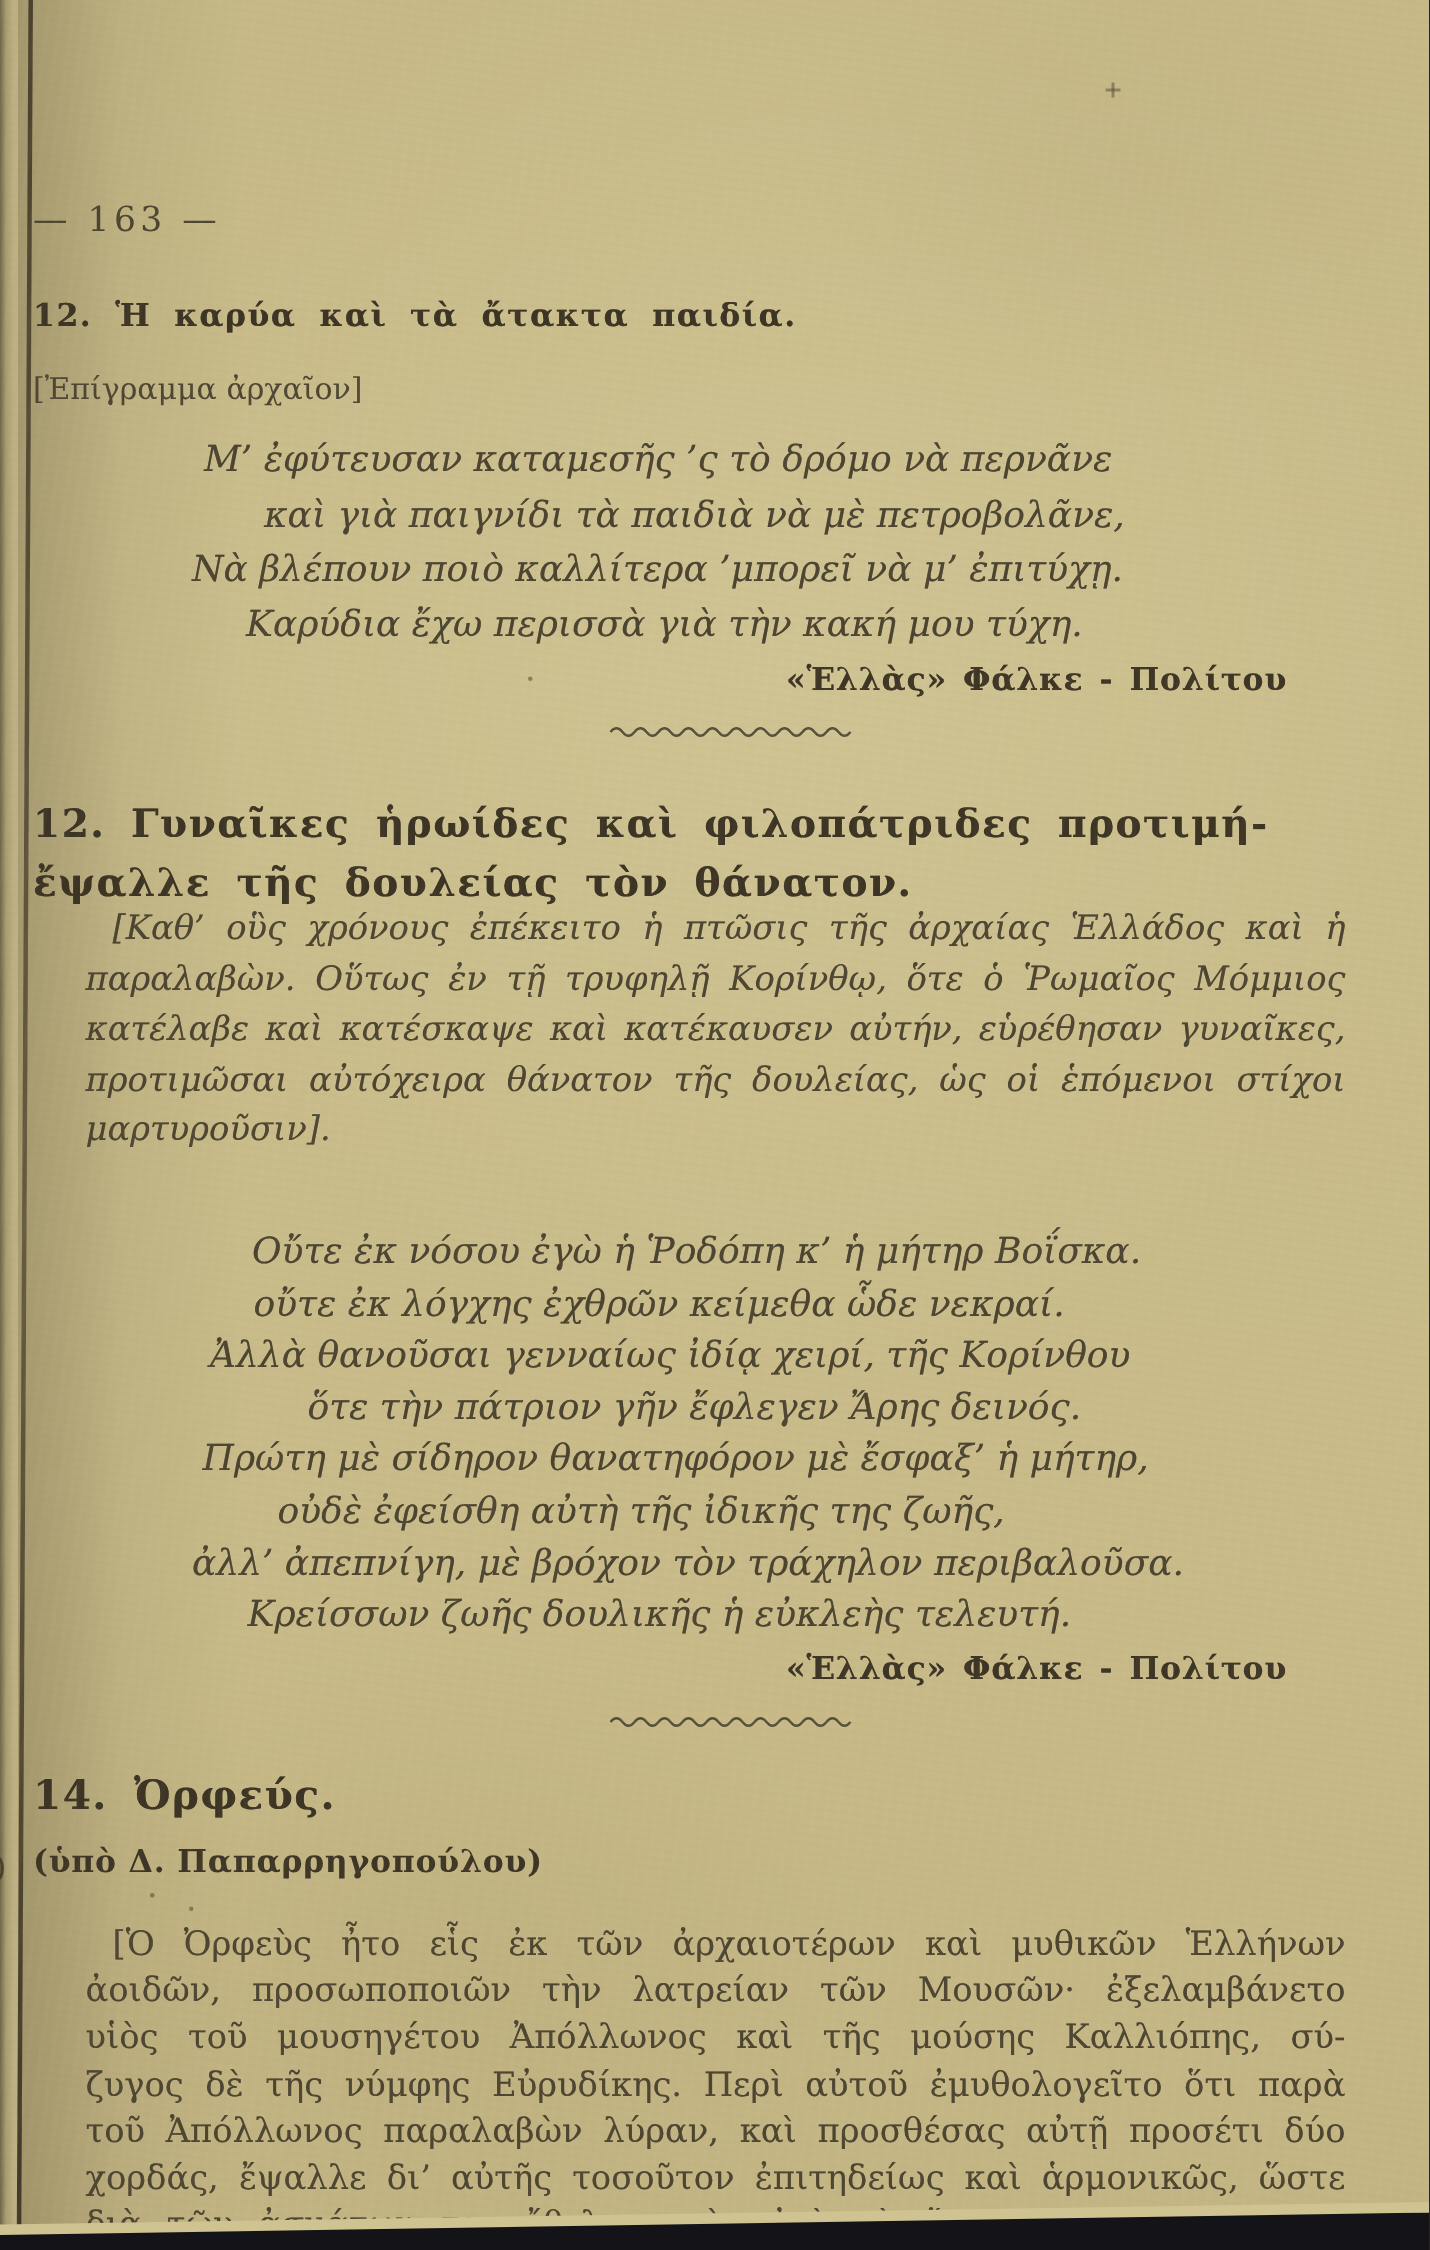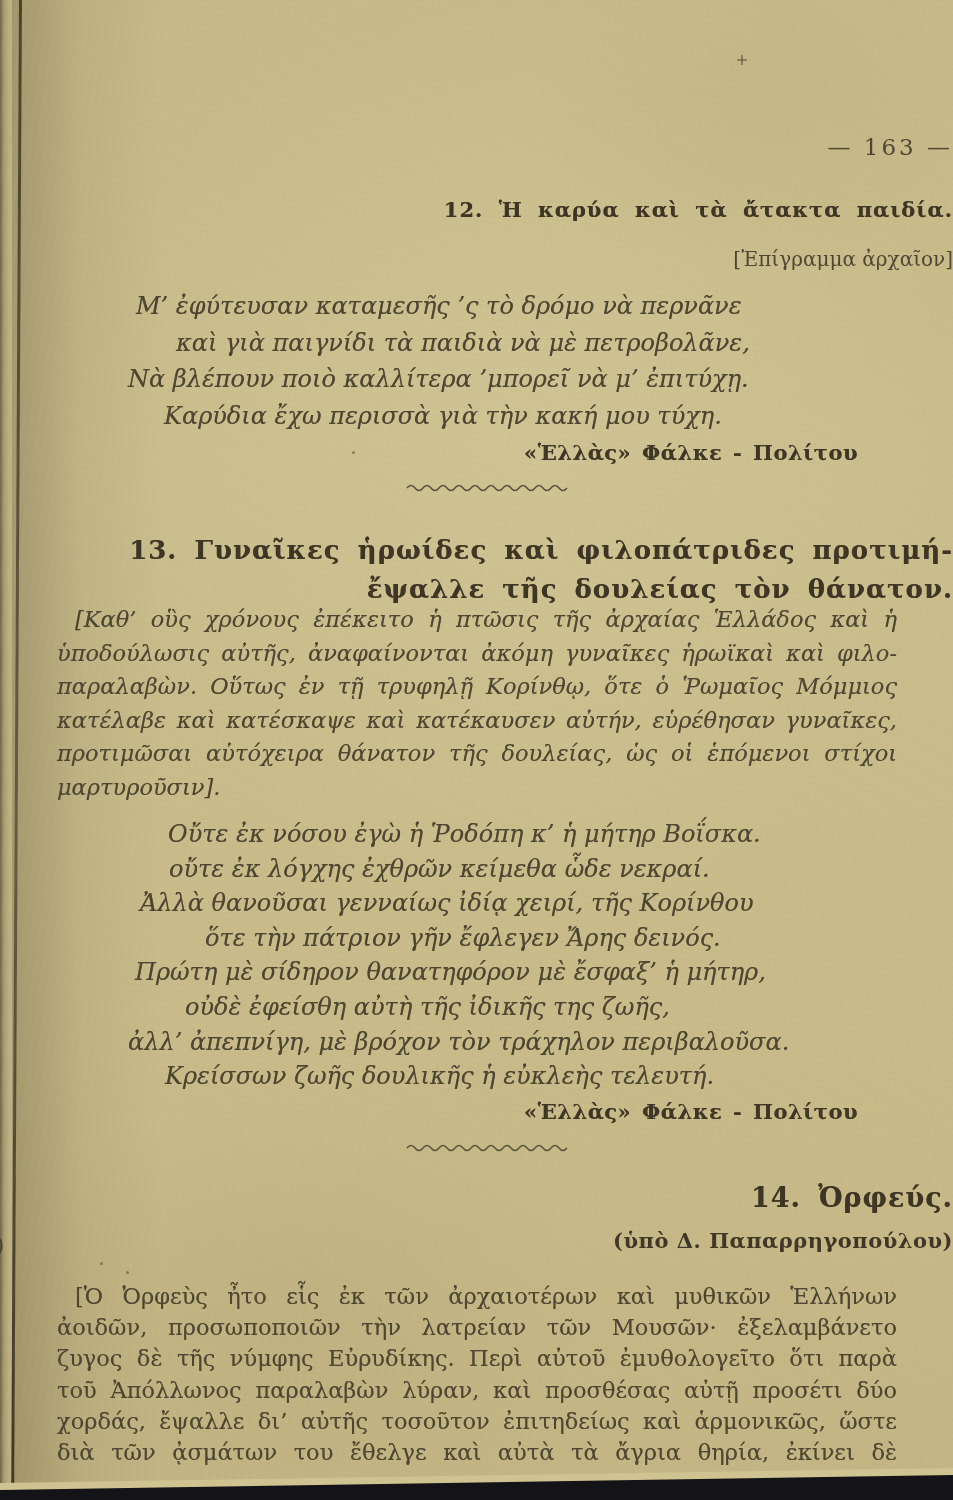--- a/index.html
+++ b/index.html
@@ -14,21 +14,21 @@
       linear-gradient(180deg,#c6b987,#cabd8c 30%,#c8bb89 70%,#c3b583);}
   .left-strip{position:absolute;left:0;top:0;width:20px;height:1500px;
     background:linear-gradient(90deg,#6f6548 0px,#a89c6f 4px,#bcb083 9px,#c1b485 100%);}
   .gutter-line{position:absolute;left:19px;top:-6px;width:2.5px;height:1512px;
     background:linear-gradient(180deg,rgba(58,50,34,.85),rgba(74,64,42,.7) 55%,rgba(52,45,30,.9));
     transform:rotate(0.30deg);transform-origin:top left;}
   .grain{position:absolute;inset:0;pointer-events:none;opacity:.55;
     background-image:
       repeating-linear-gradient(8deg, rgba(110,96,62,.035) 0 2px, rgba(0,0,0,0) 2px 6px),
       repeating-linear-gradient(98deg, rgba(255,246,210,.04) 0 3px, rgba(0,0,0,0) 3px 8px);}
-  .center{position:absolute;left:22px;right:0;text-align:right;}
+  .center{position:absolute;left:22px;right:0;text-align:left;}
   .pnum{top:134px;font-size:23px;letter-spacing:3px;color:#4c4531;}
   .h-main{font-weight:bold;color:#3c3424;letter-spacing:1px;word-spacing:7px;
     text-shadow:0 0 .4px rgba(55,46,28,.6);}
   .h12{top:197px;font-size:21px;}
   .sub12{top:247px;font-size:20px;color:#4d4632;}
   .poemblock{position:absolute;font-style:italic;font-size:24px;color:#4b4430;white-space:nowrap;
     text-shadow:0 0 .4px rgba(60,52,32,.45);}
   .poem1{top:288px;left:128px;line-height:36.5px;}
   .poem1 .pl:nth-child(1){margin-left:8px;}
   .poem1 .pl:nth-child(2){margin-left:48px;}
@@ -94,27 +94,26 @@
   <div class="dot" style="left:352px;top:451px;"></div>
   <div class="attr attr1">«Ἑλλὰς» Φάλκε - Πολίτου</div>
 
   <div class="squig sq1">
     <svg width="165" height="11" viewBox="0 0 165 11">
       <path d="M2 6 q4 -5 8 0 t8 0 t8 0 t8 0 t8 0 t8 0 t8 0 t8 0 t8 0 t8 0 t8 0 t8 0 t8 0 t8 0 t8 0 t8 0 t8 0 t8 0 t8 0 t8 0" fill="none" stroke="#55503a" stroke-width="1.6"></path>
     </svg>
   </div>
 
   <div class="center h-main h13">
-    <div>13. Γυναῖκες ἡρωίδες καὶ φιλοπάτριδες προτιμή-</div>
+    <div>12. Γυναῖκες ἡρωίδες καὶ φιλοπάτριδες προτιμή-</div>
     <div>ἔψαλλε τῆς δουλείας τὸν θάνατον.</div>
   </div>
 
   <div class="para para13">
     <div class="jline indent">[Καθ’ οὓς χρόνους ἐπέκειτο ἡ πτῶσις τῆς ἀρχαίας Ἑλλάδος καὶ ἡ</div>
-    <div class="jline">ὑποδούλωσις αὐτῆς, ἀναφαίνονται ἀκόμη γυναῖκες ἡρωϊκαὶ καὶ φιλο-</div>
     <div class="jline">παραλαβὼν. Οὕτως ἐν τῇ τρυφηλῇ Κορίνθῳ, ὅτε ὁ Ῥωμαῖος Μόμμιος</div>
     <div class="jline">κατέλαβε καὶ κατέσκαψε καὶ κατέκαυσεν αὐτήν, εὑρέθησαν γυναῖκες,</div>
     <div class="jline">προτιμῶσαι αὐτόχειρα θάνατον τῆς δουλείας, ὡς οἱ ἑπόμενοι στίχοι</div>
     <div>μαρτυροῦσιν].</div>
   </div>
 
   <div class="poemblock poem2">
     <div class="pl">Οὔτε ἐκ νόσου ἐγὼ ἡ Ῥοδόπη κ’ ἡ μήτηρ Βοΐσκα.</div>
     <div class="pl">οὔτε ἐκ λόγχης ἐχθρῶν κείμεθα ὧδε νεκραί.</div>
     <div class="pl">Ἀλλὰ θανοῦσαι γενναίως ἰδίᾳ χειρί, τῆς Κορίνθου</div>
@@ -133,20 +132,21 @@
   </div>
 
   <div class="center h-main h14">14. Ὀρφεύς.</div>
   <div class="center sub14">(ὑπὸ Δ. Παπαρρηγοπούλου)</div>
   <div class="dot" style="left:100px;top:1262px;"></div>
   <div class="dot" style="left:126px;top:1271px;"></div>
 
   <div class="para para14">
     <div class="jline indent">[Ὁ Ὀρφεὺς ἦτο εἷς ἐκ τῶν ἀρχαιοτέρων καὶ μυθικῶν Ἑλλήνων</div>
     <div class="jline">ἀοιδῶν, προσωποποιῶν τὴν λατρείαν τῶν Μουσῶν· ἐξελαμβάνετο</div>
+    <div class="jline">υἱὸς τοῦ μουσηγέτου Ἀπόλλωνος καὶ τῆς μούσης Καλλιόπης, σύ-</div>
     <div class="jline">ζυγος δὲ τῆς νύμφης Εὐρυδίκης. Περὶ αὐτοῦ ἐμυθολογεῖτο ὅτι παρὰ</div>
     <div class="jline">τοῦ Ἀπόλλωνος παραλαβὼν λύραν, καὶ προσθέσας αὐτῇ προσέτι δύο</div>
     <div class="jline">χορδάς, ἔψαλλε δι’ αὐτῆς τοσοῦτον ἐπιτηδείως καὶ ἁρμονικῶς, ὥστε</div>
     <div class="jline">διὰ τῶν ᾀσμάτων του ἔθελγε καὶ αὐτὰ τὰ ἄγρια θηρία, ἐκίνει δὲ</div>
   </div>
 
   <div class="stray">)</div>
 
   <div class="grain"></div>
   <div class="edge-light"></div>

